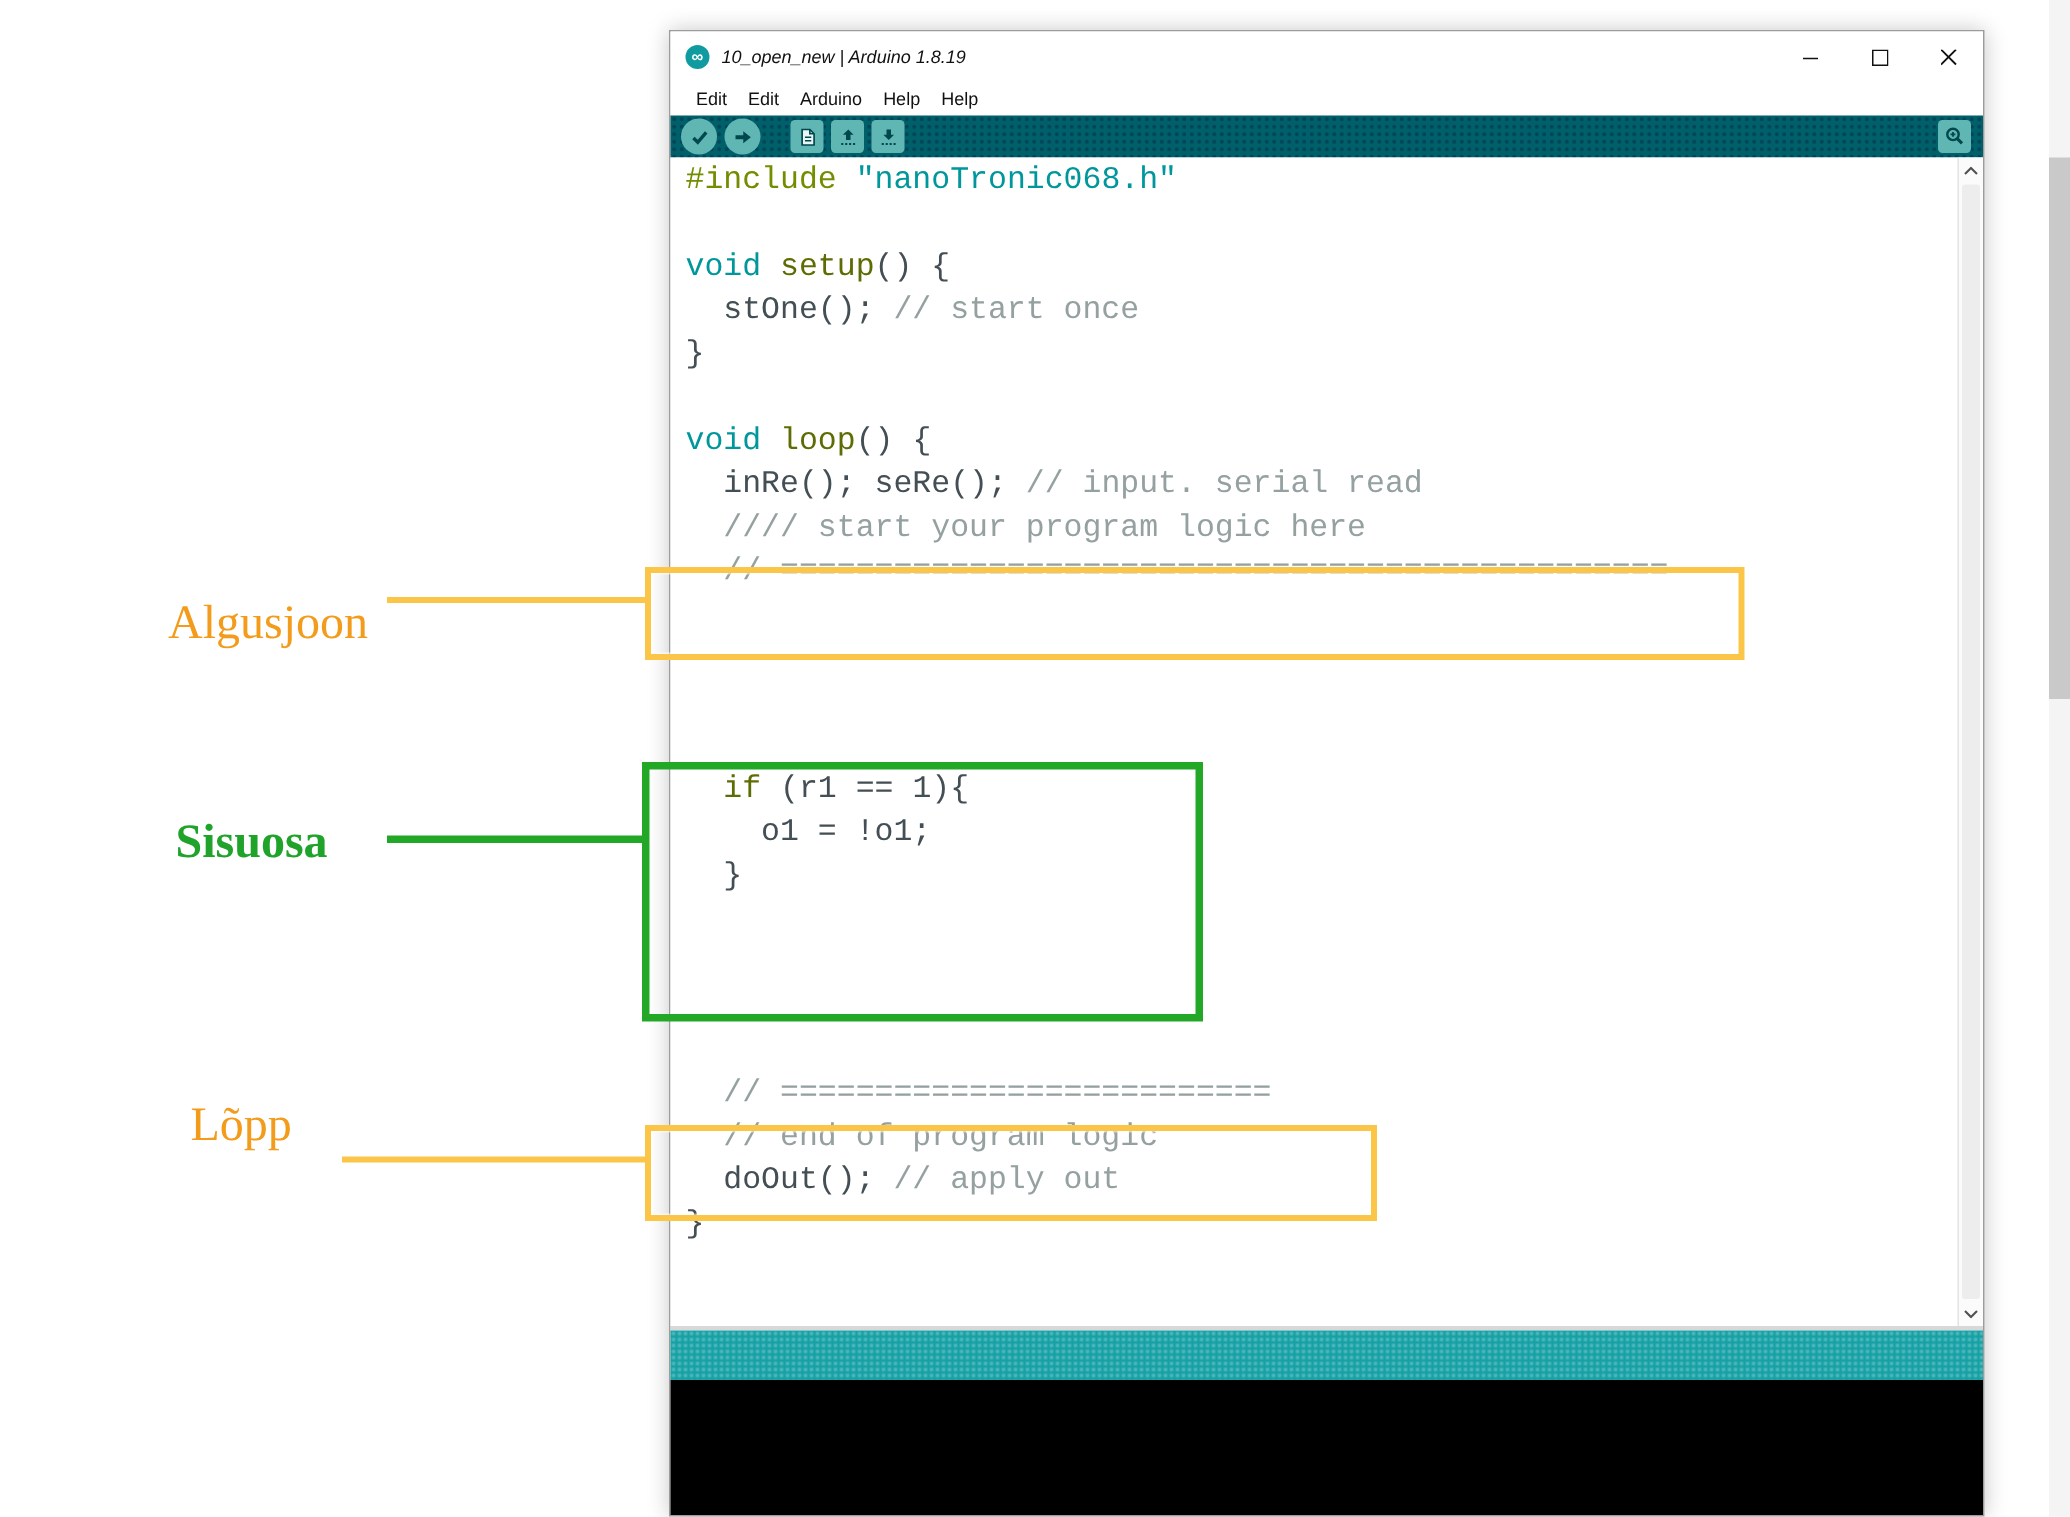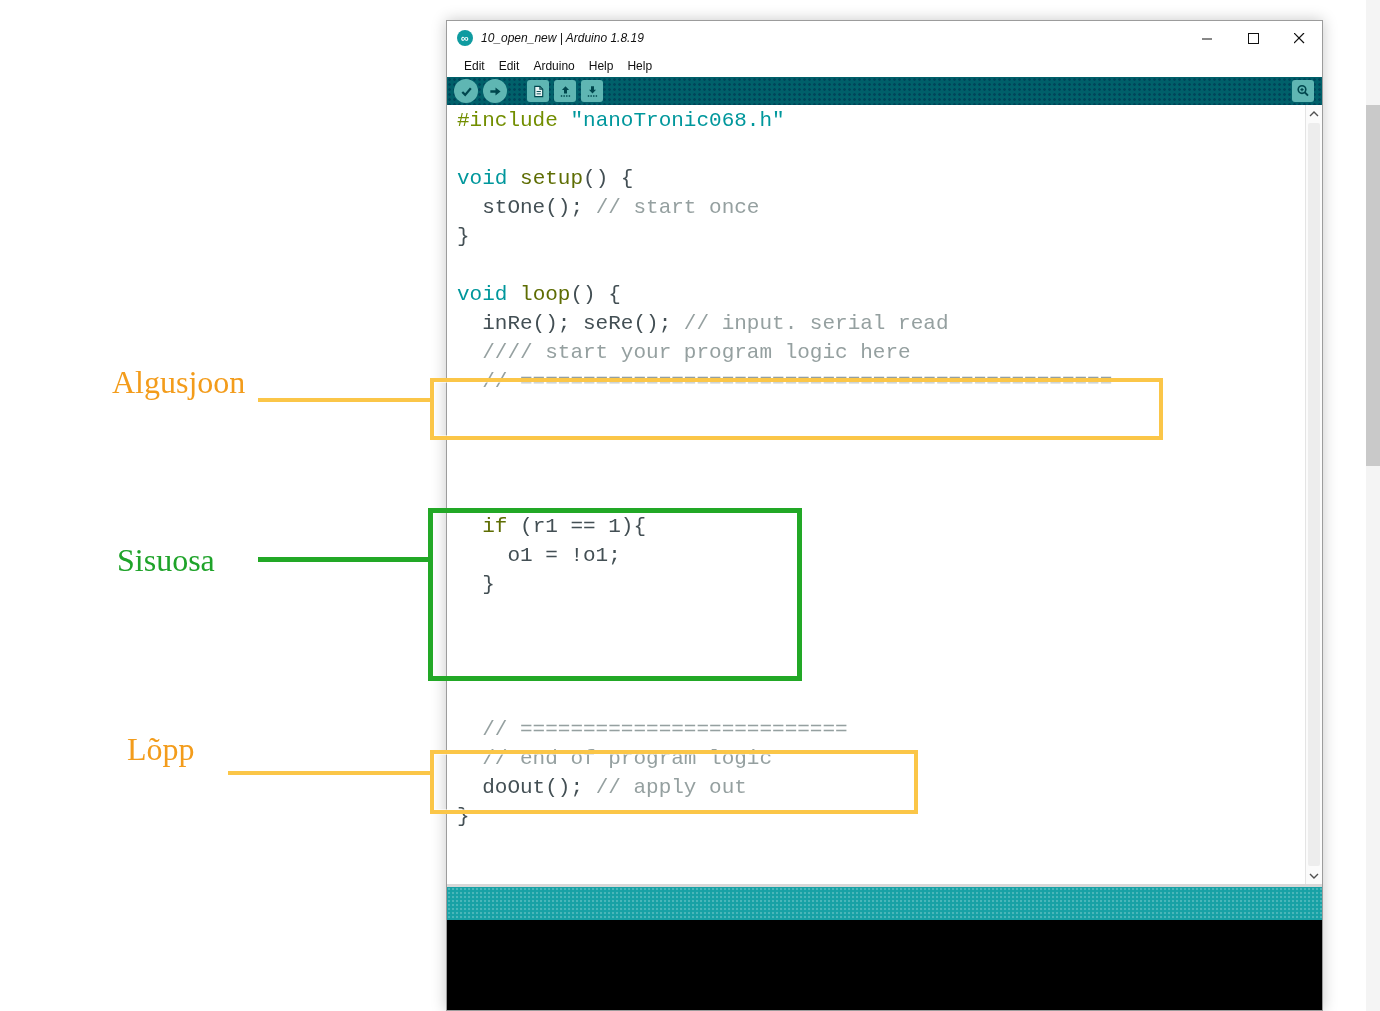--- a/index.html
+++ b/index.html
@@ -74,21 +74,21 @@
     background-image:radial-gradient(rgba(255,255,255,.22) 1px,transparent 1.6px);
     background-size:4px 4px;
   }
   .console{flex:1 1 auto;background:#000;}
   
   .page-scrollbar{position:absolute;right:0;top:0;width:14px;height:1011px;background:#f4f4f4;}
   .page-scroll-thumb{position:absolute;left:0;top:105px;width:14px;height:361px;background:#c9c9c9;}
   
   .ann-label{position:absolute;font-family:"Liberation Serif",serif;font-size:32px;line-height:1.05;}
   .ann-label.gold{color:#f39c1b;}
-  .ann-label.green{color:#1fa32a;}
+  .ann-label.green{color:#1fa32a;font-weight:bold;}
   .ann-line{position:absolute;height:4px;}
   .ann-line.gold{background:#fbc648;}
   .ann-line.green{background:#22a826;height:5px;}
   .ann-box{position:absolute;box-sizing:border-box;background:transparent;}
   .ann-box.gold{border:4px solid #fbc648;box-shadow:inset 0 0 0 1px rgba(255,255,255,.55);}
   .ann-box.green{border:5px solid #22a826;}
 </style>
 </head>
 <body>
 
@@ -191,21 +191,21 @@
 
   <div class="splitter"></div>
   <div class="statusbar"></div>
   <div class="console"></div>
 </div>
 
 <div class="page-scrollbar">
   <div class="page-scroll-thumb"></div>
 </div>
 
-<div class="ann-label gold" style="left:112px;top:366px;">Algusjoon</div>
+<div class="ann-label gold" style="left:112px;top:398px;">Algusjoon</div>
 <div class="ann-line gold" style="left:258px;top:398px;width:175px;"></div>
 <div class="ann-box gold" style="left:430px;top:378px;width:733px;height:62px;"></div>
 
 <div class="ann-label green" style="left:117px;top:544px;">Sisuosa</div>
 <div class="ann-line green" style="left:258px;top:557px;width:173px;"></div>
 <div class="ann-box green" style="left:428px;top:508px;width:374px;height:173px;"></div>
 
 <div class="ann-label gold" style="left:127px;top:733px;">Lõpp</div>
 <div class="ann-line gold" style="left:228px;top:771px;width:205px;"></div>
 <div class="ann-box gold" style="left:430px;top:750px;width:488px;height:64px;"></div>

